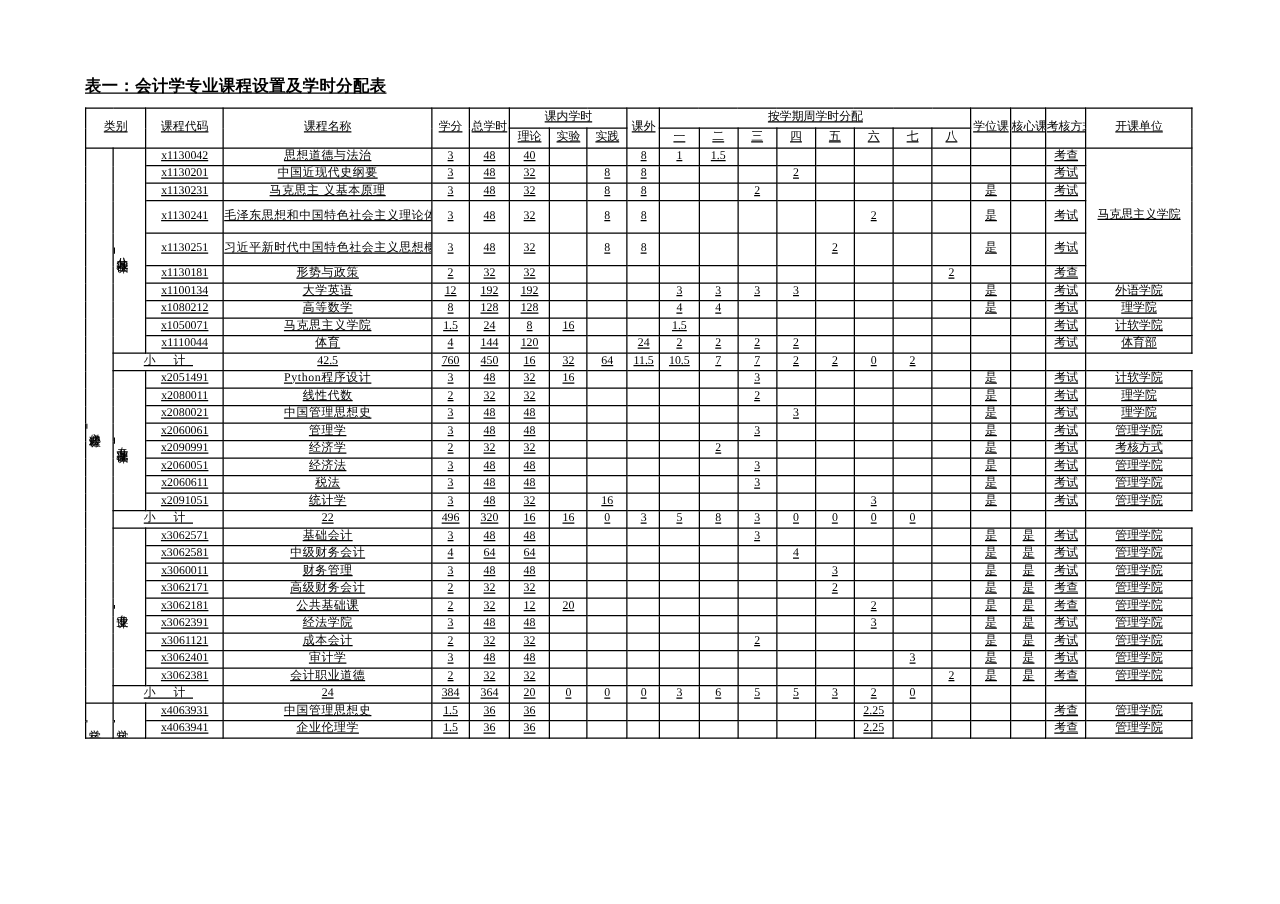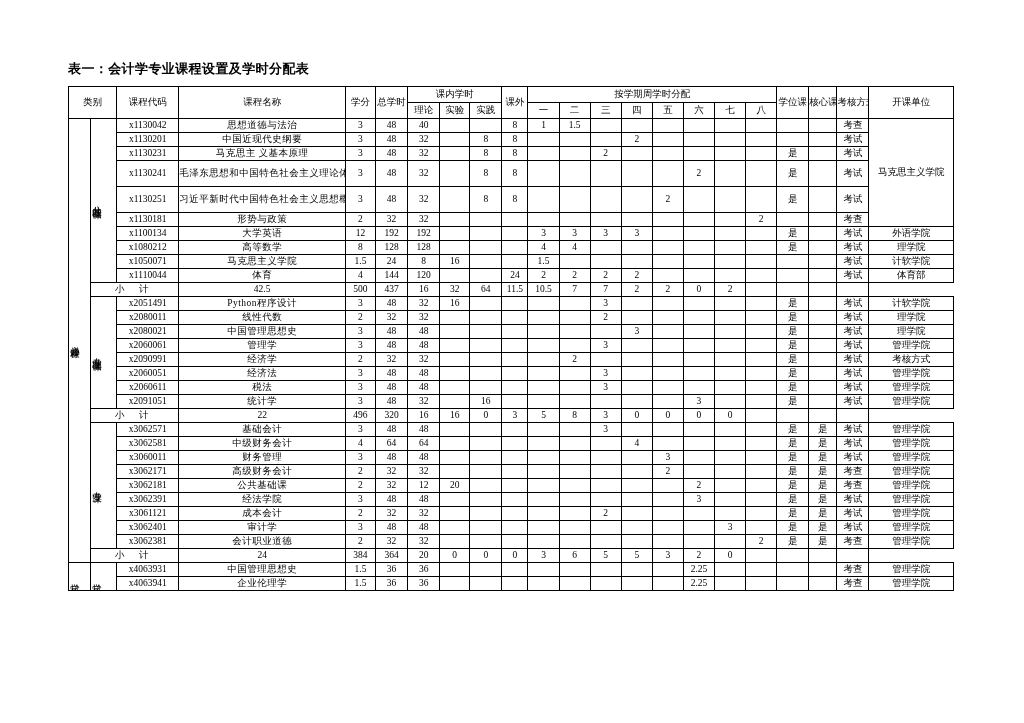--- a/index.html
+++ b/index.html
@@ -13,20 +13,21 @@
     font-family: "Liberation Serif", "DejaVu Serif", serif;
     color: #000000;
     overflow: hidden;
   }
   .page {
     position: relative;
     width: 1024px;
     height: 661px;
     box-sizing: border-box;
     padding: 60px 72px 0 68px;
+    text-decoration: underline;
   }
   .doc-title {
     font-size: 13px;
     font-weight: bold;
     margin: 0 0 8px 0;
     letter-spacing: 0.4px;
   }
   table.course {
     border-collapse: collapse;
     table-layout: fixed;
@@ -363,22 +364,22 @@
           <td></td>
           <td></td>
           <td></td>
           <td></td>
           <td>考试</td>
           <td>体育部</td>
         </tr>
         <tr class="subtotal-row">
           <td colspan="2" class="subtotal">小    计</td>
           <td>42.5</td>
-          <td>500</td>
-          <td>437</td>
+          <td>760</td>
+          <td>450</td>
           <td>16</td>
           <td>32</td>
           <td>64</td>
           <td>11.5</td>
           <td>10.5</td>
           <td>7</td>
           <td>7</td>
           <td>2</td>
           <td>2</td>
           <td>0</td>

